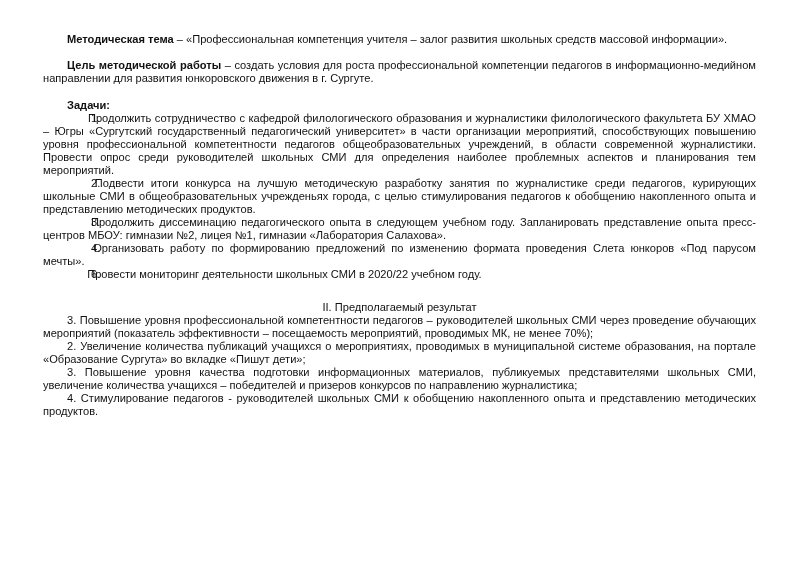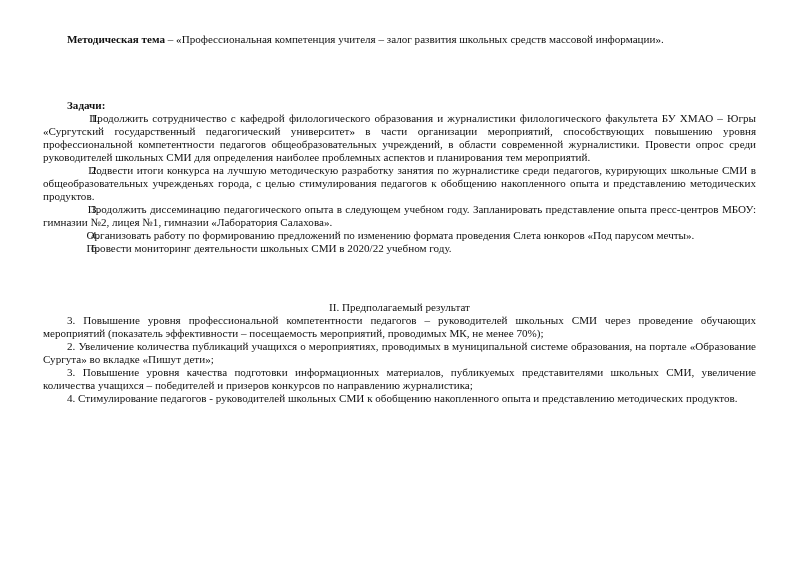--- a/index.html
+++ b/index.html
@@ -1,38 +1,41 @@
 <!DOCTYPE html>
 <html><head>
 <meta charset="utf-8">
 <style>
   html, body { margin: 0; padding: 0; background: #ffffff; }
   body { width: 800px; height: 566px; overflow: hidden; position: relative; }
   .page {
     position: absolute; left: 0; top: 0; width: 800px; height: 566px;
-    font-family: Liberation Serif, serif;
+    font-family: Liberation Sans, sans-serif;
     font-size: 11.1px; line-height: 13px; color: #111;
   }
   .block { position: absolute; left: 43px; width: 713px; }
   p { margin: 0; text-align: justify; }
   .ind { text-indent: 24px; }
   b { font-weight: bold; }
   .center { text-align: center; }
   .num { display: inline-block; width: 14px; }
   .item { text-indent: 24px; }
 </style>
 </head>
 <body>
 
 <div class="page">
 
   <div class="block" style="top:33px;">
     <p class="ind"><b>Методическая тема</b><span> – «Профессиональная компетенция учителя – залог развития школьных средств массовой информации».</span></p>
   </div>
 
+  <div class="block" style="top:59px;">
+    <p class="ind"><b>Цель методической работы</b><span> – создать условия для роста профессиональной компетенции педагогов в информационно-медийном направлении для развития юнкоровского движения в г. Сургуте.</span></p>
+  </div>
 
   <div class="block" style="top:99px;">
     <p class="ind"><b>Задачи:</b></p>
     <p class="item"><span class="num">1.</span>&nbsp;&nbsp;<span>Продолжить сотрудничество с кафедрой филологического образования и журналистики филологического факультета БУ ХМАО – Югры «Сургутский государственный педагогический университет» в части организации мероприятий, способствующих повышению уровня профессиональной компетентности педагогов общеобразовательных учреждений, в области современной журналистики. Провести опрос среди руководителей школьных СМИ для определения наиболее проблемных аспектов и планирования тем мероприятий.</span></p>
     <p class="item"><span class="num">2.</span>&nbsp;&nbsp;<span>Подвести итоги конкурса на лучшую методическую разработку занятия по журналистике среди педагогов, курирующих школьные СМИ в общеобразовательных учрежденьях города, с целью стимулирования педагогов к обобщению накопленного опыта и представлению методических продуктов.</span></p>
     <p class="item"><span class="num">3.</span>&nbsp;&nbsp;<span>Продолжить диссеминацию педагогического опыта в следующем учебном году. Запланировать представление опыта пресс-центров МБОУ: гимназии №2, лицея №1, гимназии «Лаборатория Салахова».</span></p>
     <p class="item"><span class="num">4.</span>&nbsp;&nbsp;<span>Организовать работу по формированию предложений по изменению формата проведения Слета юнкоров «Под парусом мечты».</span></p>
     <p class="item"><span class="num">6.</span>&nbsp;&nbsp;<span>Провести мониторинг деятельности школьных СМИ в 2020/22 учебном году.</span></p>
   </div>
 

